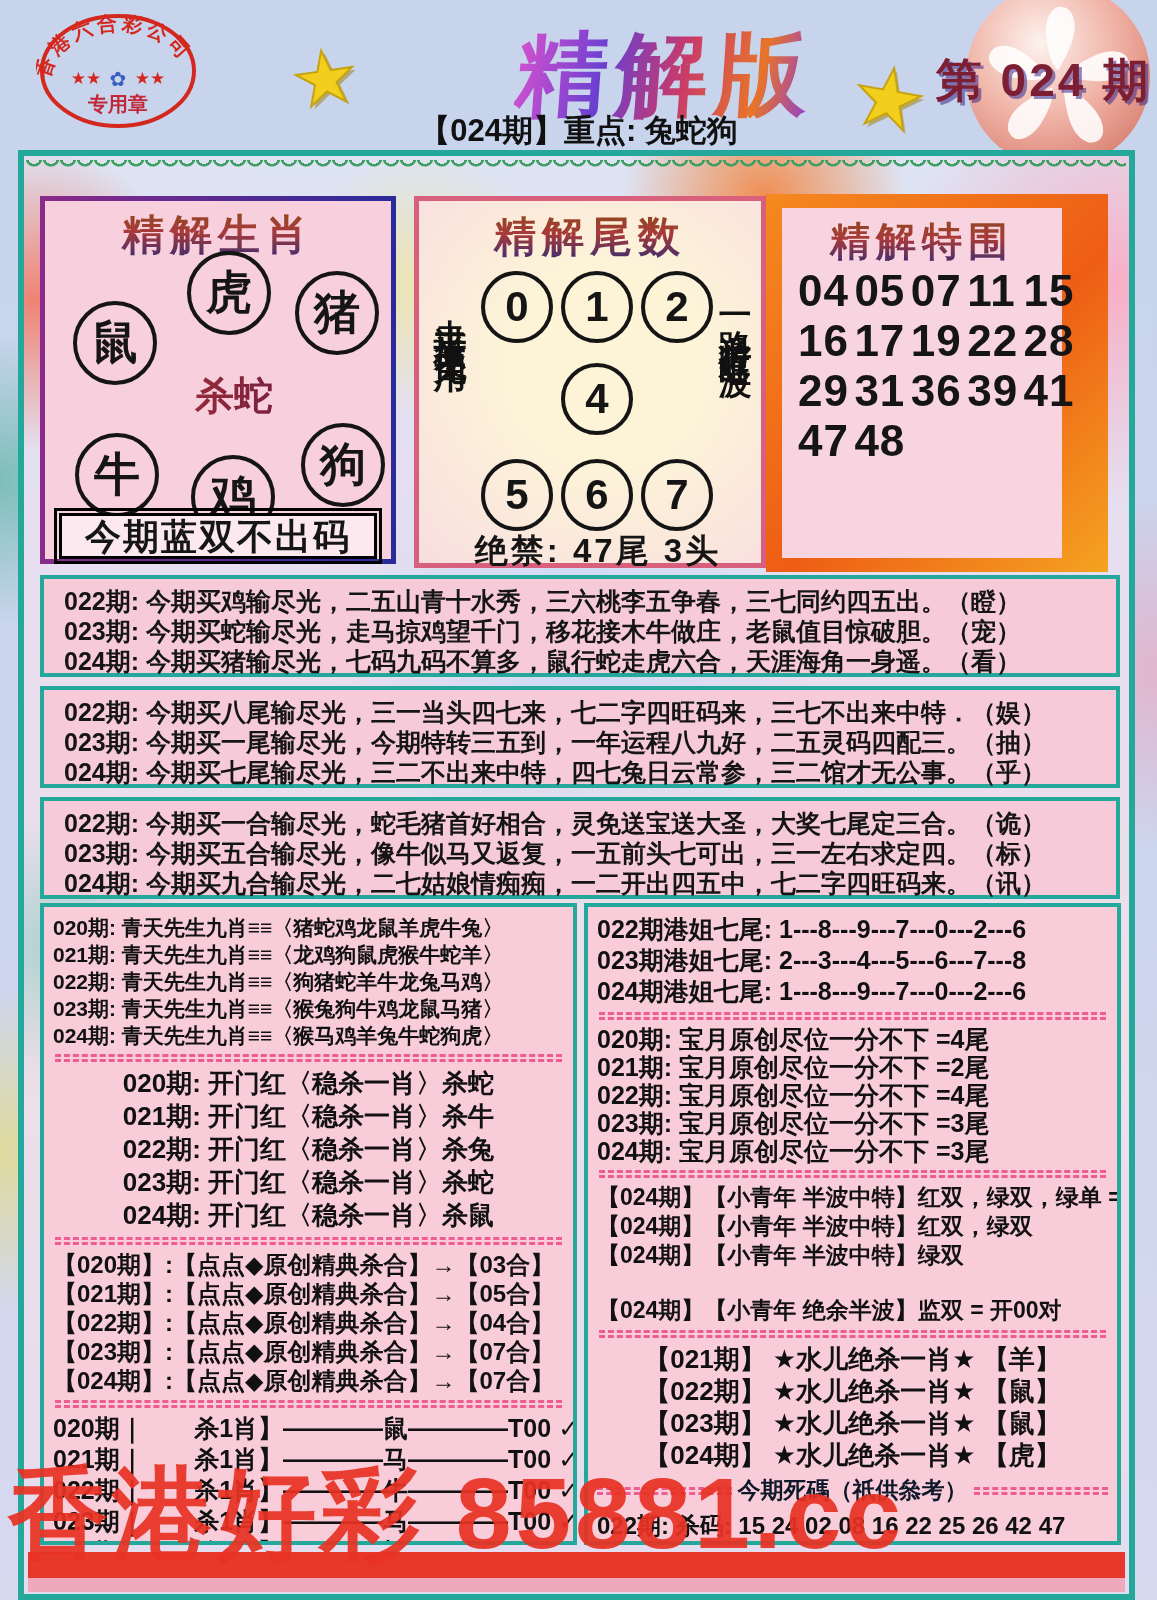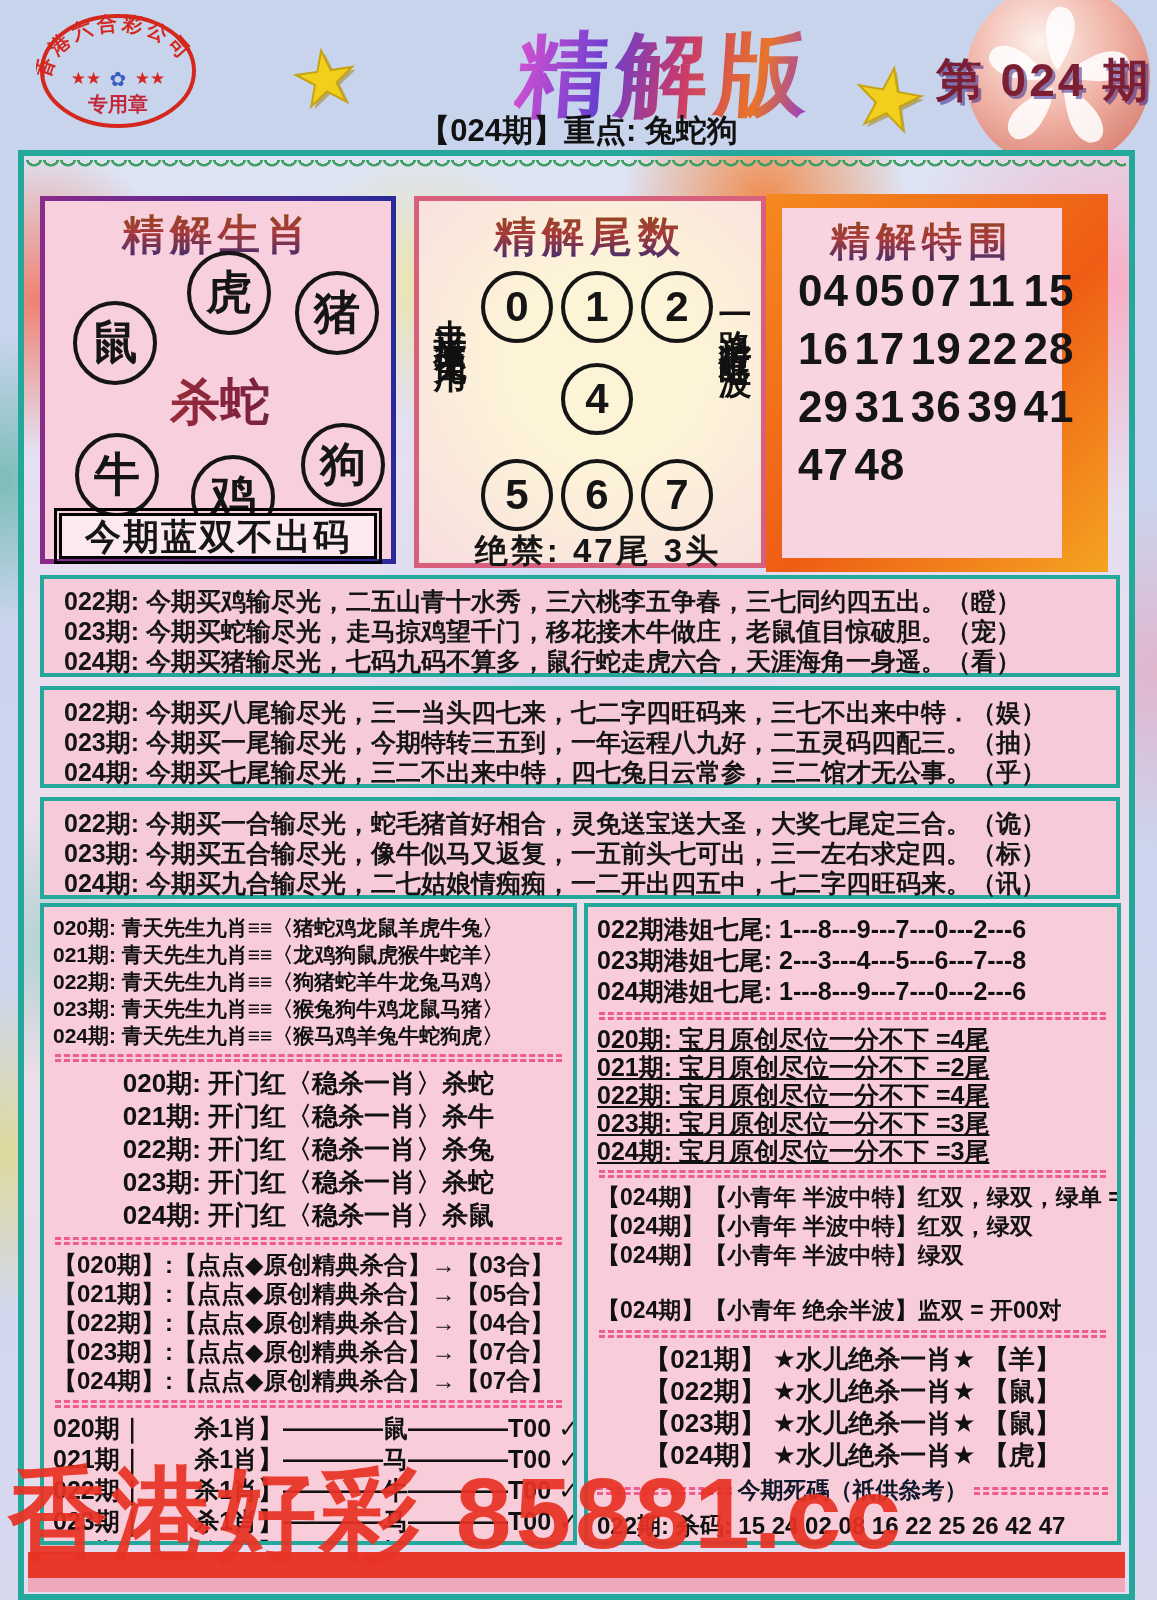--- a/index.html
+++ b/index.html
@@ -39,56 +39,56 @@
   
   .box{position:absolute;box-sizing:border-box;}
   .box-zodiac{left:40px;top:196px;width:356px;height:368px;background:#f8cfdd;
     border:5px solid #5a2a8a;border-image:linear-gradient(90deg,#8a2a8a,#2a2a9a) 1;}
   .fancy-title{font-weight:900;letter-spacing:6px;text-align:center;
     background:linear-gradient(180deg,#8a4a1a,#a83a3a 45%,#2a2a7a);
     -webkit-background-clip:text;background-clip:text;color:transparent;}
   .zodiac-title{position:absolute;left:0;width:100%;top:6px;font-size:42px;}
   .circle-zi{position:absolute;width:76px;height:76px;border:4px solid #151515;border-radius:50%;
     display:flex;align-items:center;justify-content:center;font-size:46px;font-weight:900;}
-  .kill-text{position:absolute;left:2px;top:168px;width:100%;text-align:center;font-size:50px;font-weight:900;
+  .kill-text{position:absolute;left:16px;top:168px;width:100%;text-align:center;font-size:39px;font-weight:900;
     background:linear-gradient(90deg,#c23b2d,#7c2140 60%,#2a6a3a);-webkit-background-clip:text;background-clip:text;color:transparent;}
   .zodiac-footer{position:absolute;left:14px;top:312px;width:312px;height:40px;background:#fce9ef;
     border:3px solid #000;outline:3px solid #000;outline-offset:2px;
     font-size:36px;font-weight:900;text-align:center;line-height:42px;letter-spacing:2px;}
   .box-tails{left:414px;top:196px;width:352px;height:372px;border:5px solid #d8607c;
     background:radial-gradient(circle at 55% 45%, #fdf4d8 35%, #f8dee0);}
   .tails-title{position:absolute;left:0;width:100%;top:8px;font-size:42px;}
   .vtext{position:absolute;writing-mode:vertical-rl;text-orientation:upright;font-weight:900;font-size:33px;
     letter-spacing:7px;color:#111;}
   .circle-num{position:absolute;width:64px;height:64px;border:4px solid #151515;border-radius:50%;
     display:flex;align-items:center;justify-content:center;font-size:42px;font-weight:900;}
   .tails-footer{position:absolute;left:0;top:328px;width:100%;text-align:center;font-size:33px;font-weight:900;letter-spacing:3px;padding-left:8px;}
   .box-special-wrap{left:766px;top:194px;width:342px;height:378px;
     background:linear-gradient(135deg,#f5891f,#ee5d15 55%,#f5a321);}
   .box-special{position:absolute;left:16px;top:14px;width:280px;height:350px;background:#f8d4e0;}
   .special-title{position:absolute;left:0;width:100%;top:6px;font-size:40px;}
   .special-grid{position:absolute;left:16px;top:58px;width:282px;display:grid;
-    grid-template-columns:repeat(5,1fr);row-gap:8px;font-size:44px;font-weight:900;letter-spacing:1px;}
+    grid-template-columns:repeat(5,1fr);font-size:44px;font-weight:900;letter-spacing:1px;}
   .special-banker{position:absolute;left:10px;top:292px;width:292px;font-size:30px;font-weight:900;letter-spacing:2px;}
   
   .verse{position:absolute;left:40px;width:1080px;box-sizing:border-box;border:4px solid #25a89c;
     background:#f6cad8;padding:7px 20px;}
   .verse div{font-size:25px;font-weight:800;line-height:30px;white-space:nowrap;}
   
   .col{position:absolute;top:903px;width:537px;height:642px;box-sizing:border-box;border:4px solid #25a89c;
     background:#f8ccd8;padding:7px 9px;overflow:hidden;}
   .col-left{left:40px;}  .col-right{left:584px;}
   .sep{height:2px;border-top:3px dashed #ef5c92;border-bottom:3px dashed #ef5c92;margin:5px 2px;}
   .ln{white-space:nowrap;font-weight:800;color:#111;}
   .nine .ln{font-size:21px;line-height:27px;font-weight:700;}
   .kaimen .ln{font-size:26px;line-height:33px;text-align:center;}
   .dian .ln{font-size:24px;line-height:29px;}
   .sha .ln{font-size:25px;line-height:31px;}
   .qiwei .ln{font-size:25px;line-height:31px;}
-  .baoyue .ln{font-size:25px;line-height:28px;text-decoration:underline;}
+  .baoyue .ln{font-size:25px;line-height:28px;}
   .xqn .ln{font-size:23px;line-height:29px;}
   .xqn-extra{margin-top:26px;}
   .shuier .ln{font-size:26px;line-height:32px;text-align:center;}
   .sep-red{display:flex;align-items:center;gap:6px;margin:4px 0;}
   .sep-red .dash{flex:1;height:2px;border-top:3px dashed #ef5c92;border-bottom:3px dashed #ef5c92;}
   .sep-red .lbl{color:#0f172a;font-weight:900;font-size:23px;white-space:nowrap;}
   .shama .ln{font-size:24px;line-height:31px;}
   
   .bottom-red{position:absolute;left:28px;top:1552px;width:1097px;height:26px;background:#e8382c;}
   .bottom-pink{position:absolute;left:28px;top:1578px;width:1097px;height:14px;background:#efa9ba;}

